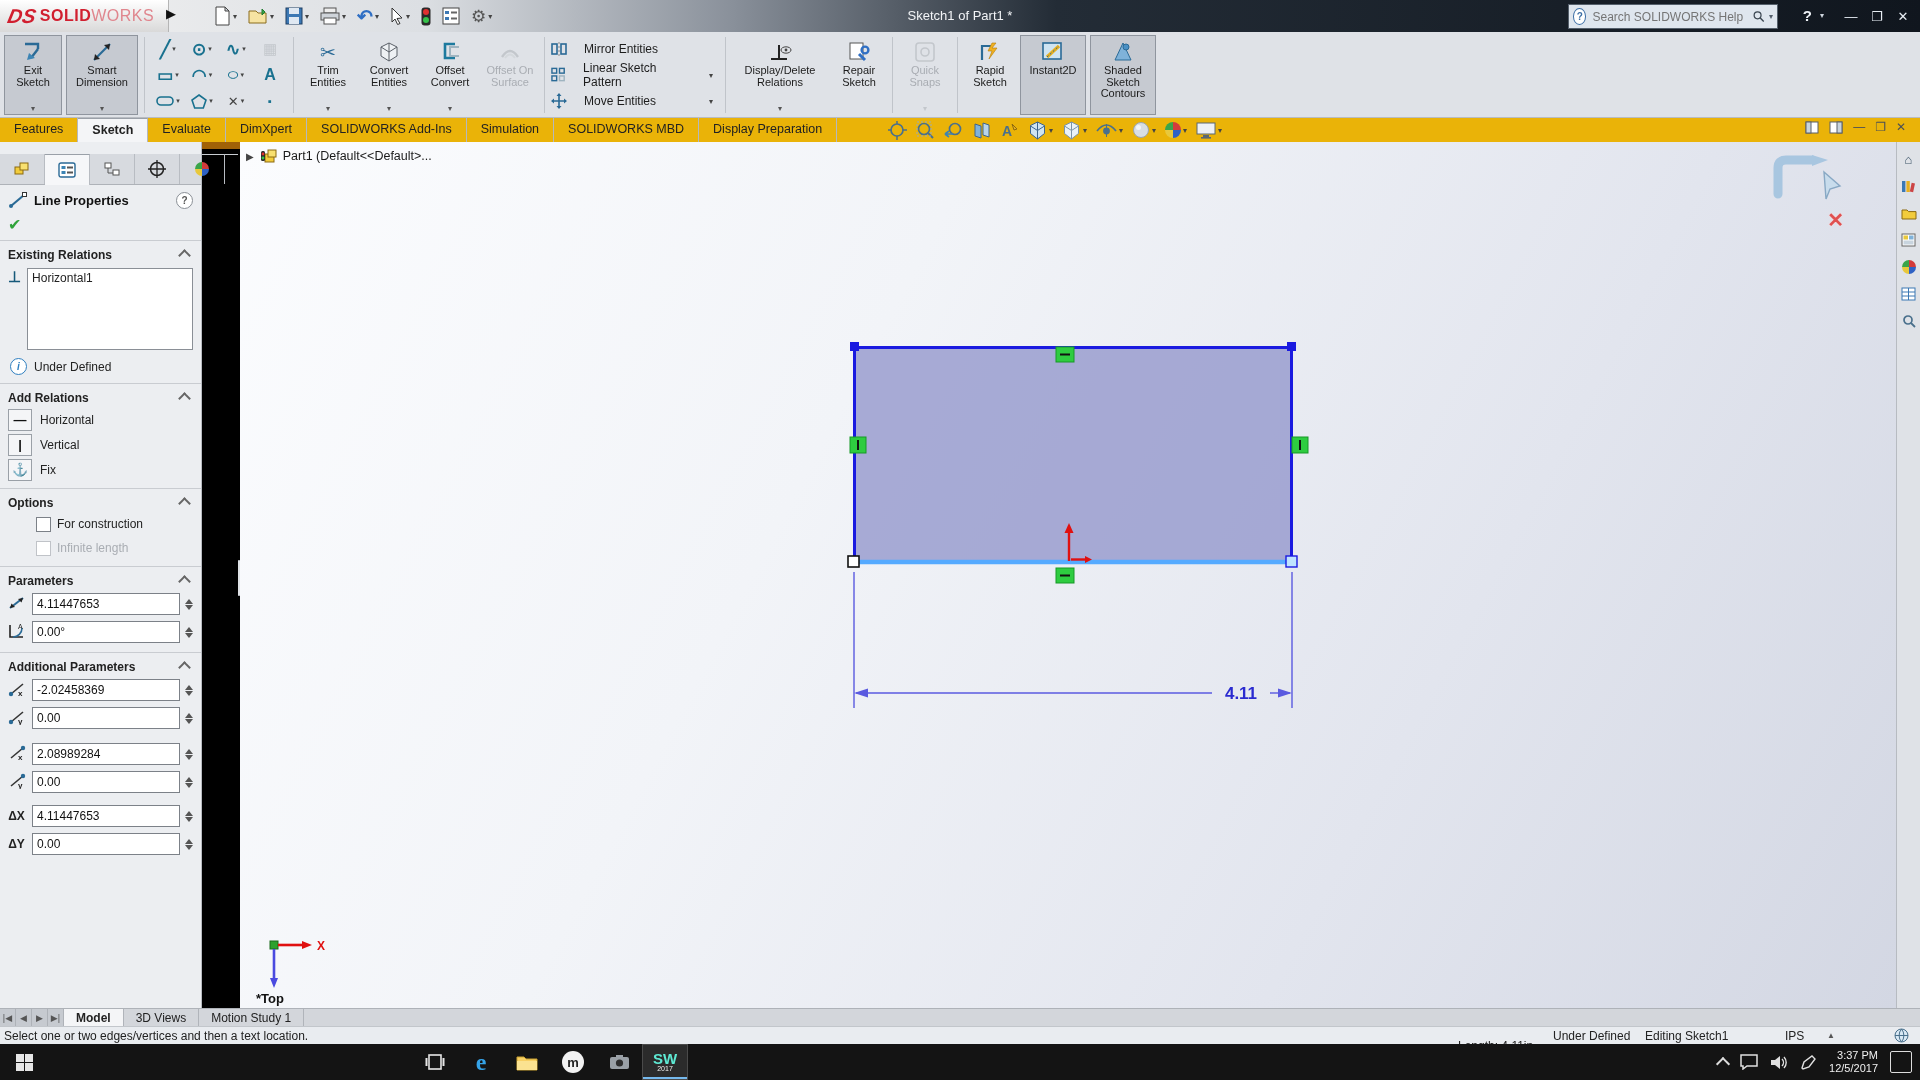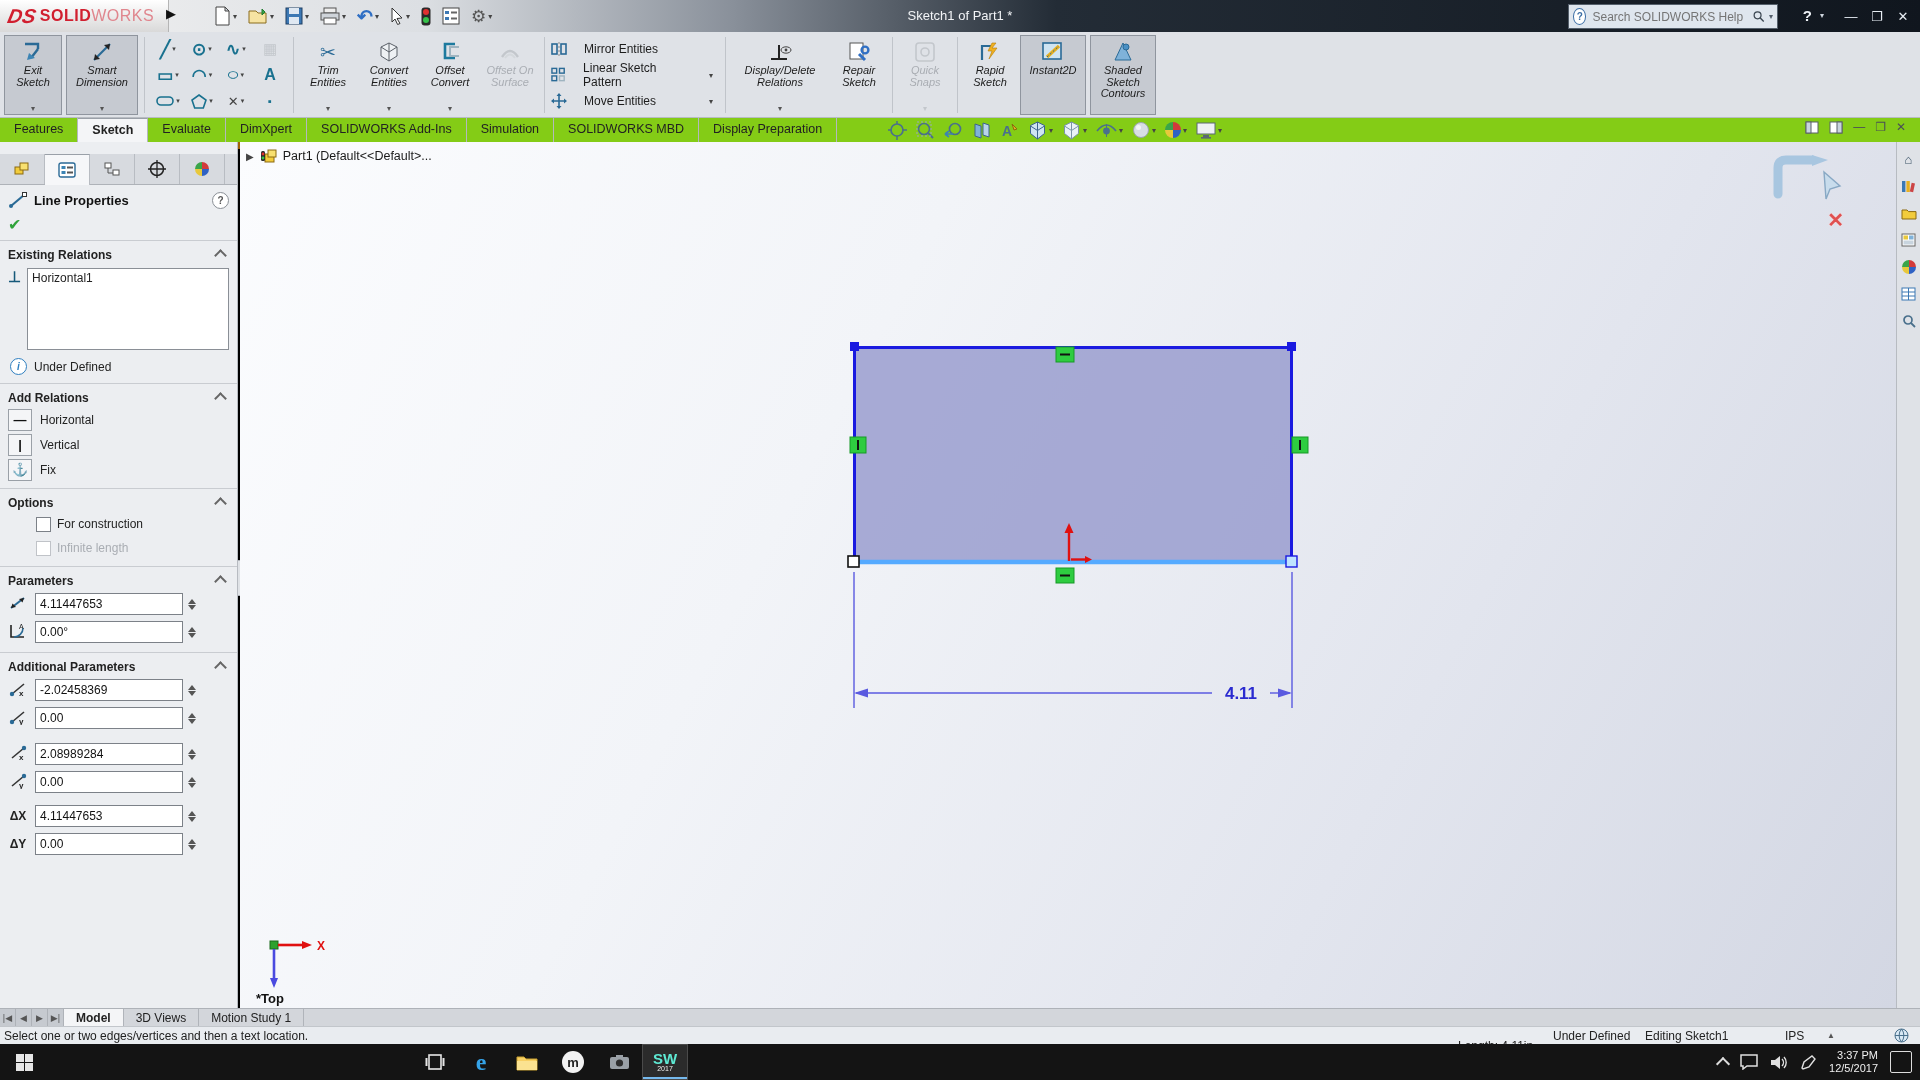--- a/index.html
+++ b/index.html
@@ -33,44 +33,44 @@
   #help-btn{position:absolute;right:108px;top:7px;color:#eef2f7;font-weight:bold;font-size:15px;}
   #help-caret{position:absolute;right:96px;top:11px;color:#cdd5dd;font-size:8px;}
 
   
   #ribbon{position:absolute;left:0;top:32px;width:1920px;height:86px;background:#dfe2e7;
       border-bottom:1px solid #b8bcc2;display:flex;align-items:stretch;padding:3px 4px 2px 4px;box-sizing:border-box;gap:4px;}
   .rsep{width:1px;background:#c0c4ca;margin:2px 2px;}
   .rbtn{display:flex;flex-direction:column;align-items:center;justify-content:flex-start;
       padding:3px 3px 1px 3px;border:1px solid transparent;min-width:44px;}
   .rbtn .ic{height:26px;display:flex;align-items:center;justify-content:center;}
-  .rbtn .lbl{font-size:11px;line-height:11.5px;text-align:center;color:#1c1c1c;font-style:italic;}
+  .rbtn .lbl{font-size:11px;line-height:11.5px;text-align:center;color:#1c1c1c;}
   .rbtn .dd{font-size:8px;color:#555;margin-top:auto;}
   .pressed{background:#c6cad1;border:1px solid #8f959e;}
   .dis .lbl{color:#a9adb3;}
   .glyph{color:#19718f;font-weight:bold;}
   .entgrid{display:grid;grid-template-columns:repeat(4,34px);grid-template-rows:repeat(3,26px);
       align-items:center;margin-top:1px;}
   .entcell{display:flex;align-items:center;gap:2px;justify-content:center;font-size:17px;}
   .entcell .carettiny{font-size:7px;}
   .stackcol{display:flex;flex-direction:column;justify-content:space-between;padding:2px 0;}
   .stackrow{display:flex;align-items:center;gap:17px;height:24px;font-size:12px;color:#1c1c1c;}
 
   
-  #tabband{position:absolute;left:0;top:118px;width:1920px;height:24px;background:#84cc16;
+  #tabband{position:absolute;left:0;top:118px;width:1920px;height:24px;background:#eab308;
       border-bottom:7px solid #a16207;}
   #tabs{position:absolute;left:0;top:0;display:flex;height:24px;}
   .tab{padding:4px 14px 0 14px;border-right:1px solid #b4b8be;color:#222;font-size:12.5px;height:24px;box-sizing:border-box;}
   .tab.active{background:#f4f5f7;font-weight:bold;border-top:1px solid #9aa0a8;}
   #headsup{position:absolute;left:888px;top:1px;display:flex;align-items:center;gap:9px;height:22px;}
   #headsup .hbtn{display:flex;align-items:center;gap:2px;}
   #band-ctl{position:absolute;right:14px;top:2px;display:flex;gap:10px;align-items:center;color:#4a4f56;font-size:12px;}
 
   
-  #panel{position:absolute;left:0;top:142px;width:238px;height:866px;background:#eceef1;
+  #panel{position:absolute;left:0;top:142px;width:202px;height:866px;background:#eceef1;
       border-right:1px solid #b7bbc1;box-sizing:border-box;}
   #panel-split{position:absolute;left:0;top:142px;width:238px;height:12px;border-bottom:1px solid #c8ccd1;}
   #panel-split .knob{position:absolute;left:112px;top:3px;width:8px;height:8px;border-radius:50%;
       background:#e4e6e9;border:1px solid #9aa0a7;}
   #ptabs{display:flex;height:30px;margin-top:12px;border-bottom:1px solid #aeb2b8;background:#d7dadf;}
   .ptab{flex:0 0 44px;display:flex;align-items:center;justify-content:center;border-right:1px solid #b8bcc2;height:30px;}
   .ptab.active{background:#f6f7f9;border-top:1px solid #9aa0a8;}
   #pm-header{display:flex;align-items:center;gap:6px;padding:6px 8px 4px 8px;}
   #pm-header .t{font-weight:bold;font-size:13px;color:#111;}
   #pm-header .help{margin-left:auto;}

